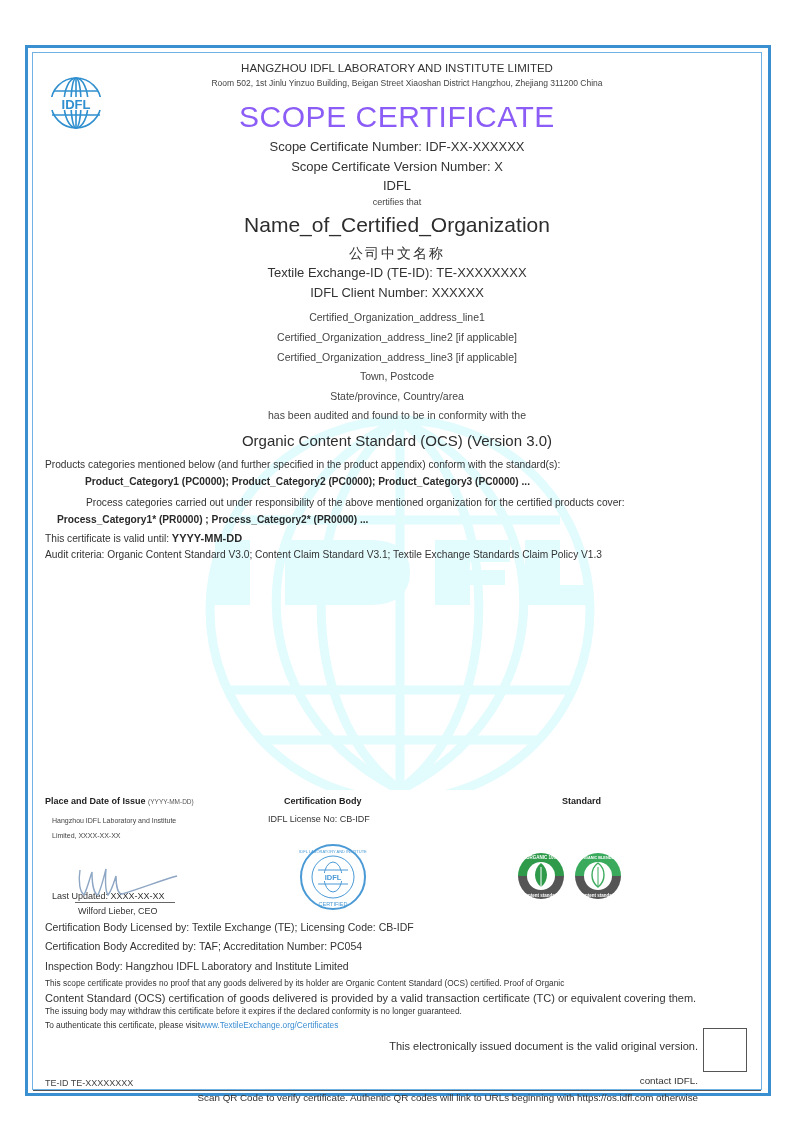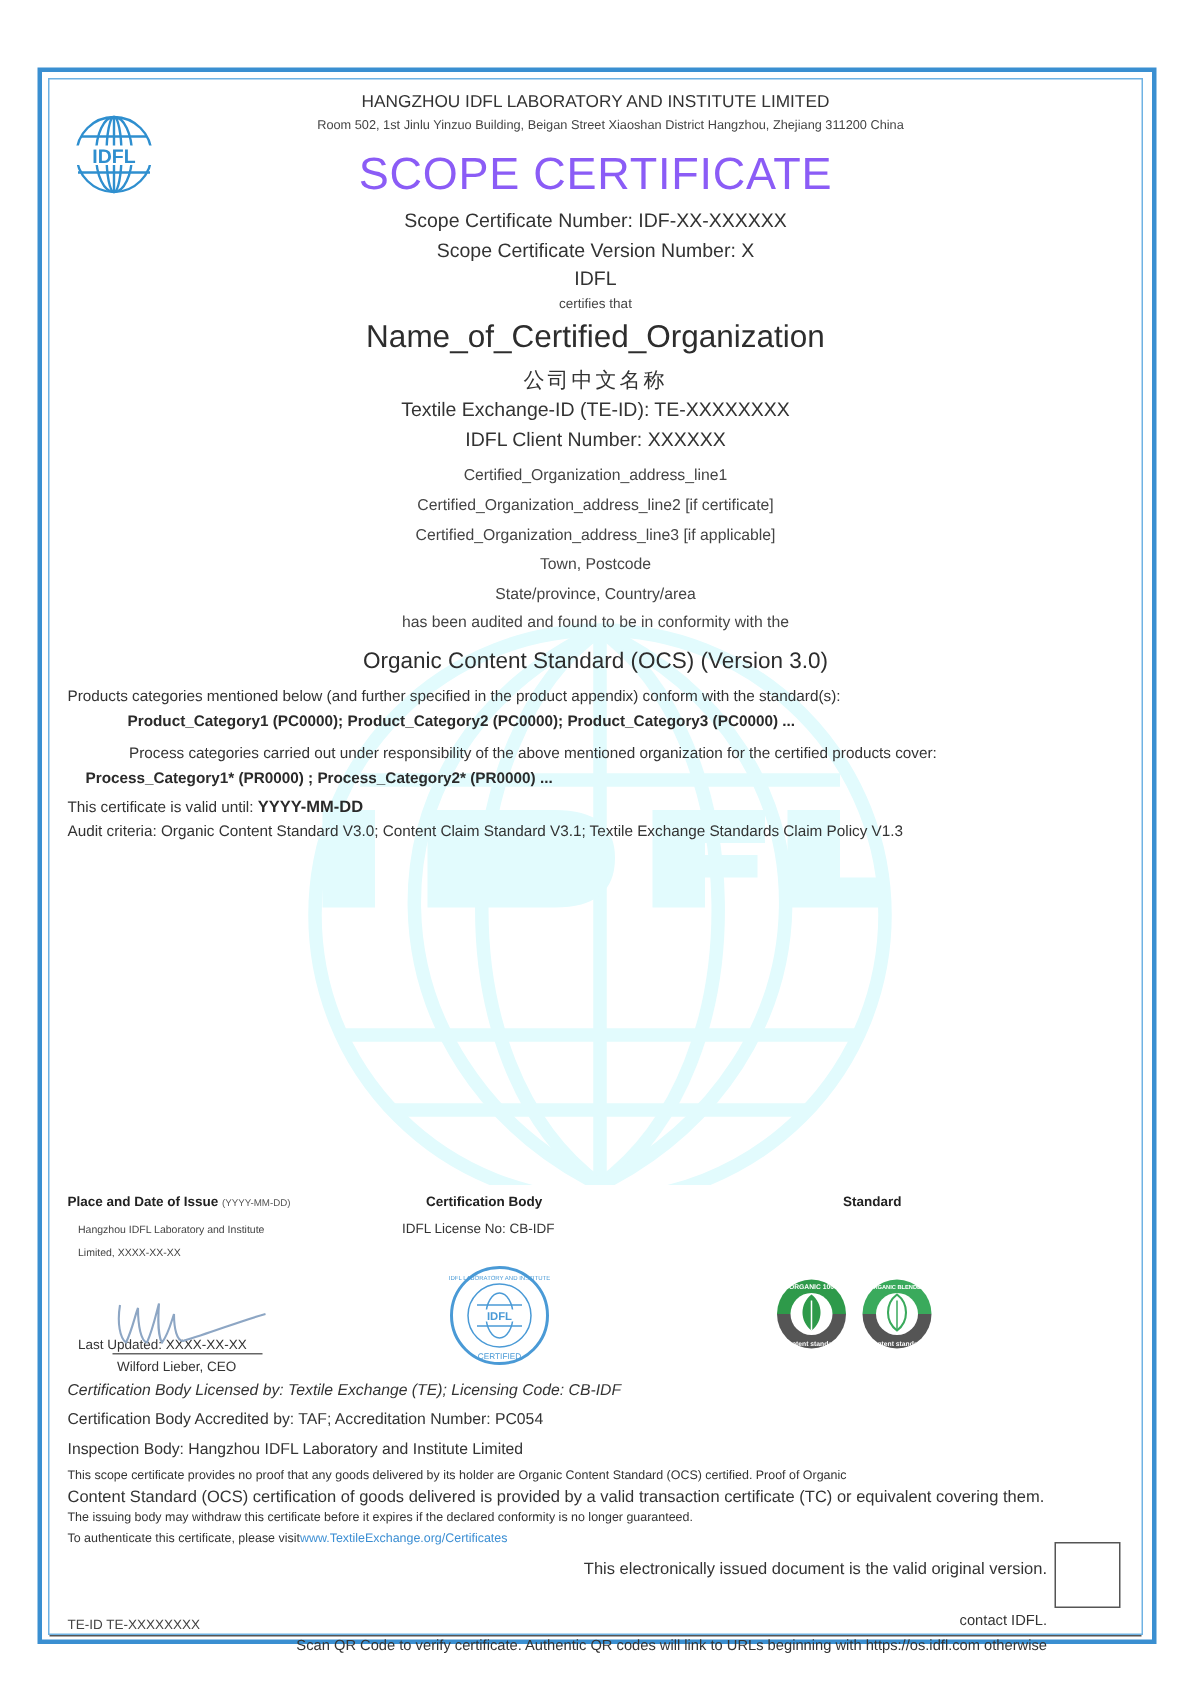--- a/index.html
+++ b/index.html
@@ -79,21 +79,21 @@
 <div class="abs center l14" style="top:159px;">Scope Certificate Version Number: X</div>
 <div class="abs center l14" style="top:178px;">IDFL</div>
 <div class="abs center l9" style="top:197px;">certifies that</div>
 
 <div class="abs center orgname" style="top:213px;">Name_of_Certified_Organization</div>
 <div class="abs center l14" style="top:245px; font-size:14px; letter-spacing:2px;">公司中文名称</div>
 <div class="abs center l14" style="top:265px;">Textile Exchange-ID (TE-ID): TE-XXXXXXXX</div>
 <div class="abs center l14" style="top:285px;">IDFL Client Number: XXXXXX</div>
 
 <div class="abs center l11" style="top:311px;">Certified_Organization_address_line1</div>
-<div class="abs center l11" style="top:331px;">Certified_Organization_address_line2 [if certificate]</div>
+<div class="abs center l11" style="top:331px;">Certified_Organization_address_line2 [if applicable]</div>
 <div class="abs center l11" style="top:351px;">Certified_Organization_address_line3 [if applicable]</div>
 <div class="abs center l11" style="top:370px;">Town, Postcode</div>
 <div class="abs center l11" style="top:390px;">State/province, Country/area</div>
 <div class="abs center l11" style="top:409px;">has been audited and found to be in conformity with the</div>
 <div class="abs center std" style="top:432px;">Organic Content Standard (OCS) (Version 3.0)</div>
 
 <div class="abs body-text" style="top:459px;">Products categories mentioned below (and further specified in the product appendix) conform with the standard(s):</div>
 <div class="abs body-text bold" style="top:476px; left:57px;padding-left:28px;">Product_Category1 (PC0000); Product_Category2 (PC0000); Product_Category3 (PC0000) ...</div>
 <div class="abs body-text" style="top:497px;margin-left:41px;">Process categories carried out under responsibility of the above mentioned organization for the certified products cover:</div>
 <div class="abs body-text bold" style="top:514px; left:57px;">Process_Category1* (PR0000) ; Process_Category2* (PR0000) ...</div>
@@ -143,21 +143,21 @@
 <svg class="abs" style="left:573px; top:851px; width:50px; height:50px;" viewBox="0 0 50 50">
   <path d="M2 25 A23 23 0 0 1 48 25 Z" fill="#3aaa5c"></path>
   <path d="M2 25 A23 23 0 0 0 48 25 Z" fill="#555555"></path>
   <circle cx="25" cy="25" r="14" fill="#ffffff"></circle>
   <path d="M25 12 C33 18 33 30 25 36 C17 30 17 18 25 12 Z" fill="none" stroke="#3aaa5c" stroke-width="1.4"></path>
   <path d="M25 16 L25 36" stroke="#3aaa5c" stroke-width="1"></path>
   <text x="25" y="8" text-anchor="middle" font-family="Liberation Sans, sans-serif" font-size="3.8" font-weight="bold" fill="#fff">ORGANIC BLENDED</text>
   <text x="25" y="46" text-anchor="middle" font-family="Liberation Sans, sans-serif" font-size="4.5" font-weight="bold" fill="#fff">content standard</text>
 </svg>
 
-<div class="abs" style="top:921px; left:45px; font-size:10.5px; color:#333;font-style:italic;">Certification Body Licensed by: Textile Exchange (TE); Licensing Code: CB-IDF</div>
+<div class="abs" style="top:921px; left:45px; font-size:10.5px; color:#333;">Certification Body Licensed by: Textile Exchange (TE); Licensing Code: CB-IDF</div>
 <div class="abs" style="top:940px; left:45px; font-size:10.5px; color:#333;">Certification Body Accredited by: TAF; Accreditation Number: PC054</div>
 <div class="abs" style="top:960px; left:45px; font-size:10.5px; color:#333;">Inspection Body: Hangzhou IDFL Laboratory and Institute Limited</div>
 
 <div class="abs" style="top:978px; left:45px; font-size:8.3px; color:#333;">This scope certificate provides no proof that any goods delivered by its holder are Organic Content Standard (OCS) certified. Proof of Organic</div>
 <div class="abs" style="top:992px; left:45px; font-size:11px; color:#333;">Content Standard (OCS) certification of goods delivered is provided by a valid transaction certificate (TC) or equivalent covering them.</div>
 <div class="abs" style="top:1006px; left:45px; font-size:8.3px; color:#333;">The issuing body may withdraw this certificate before it expires if the declared conformity is no longer guaranteed.</div>
 <div class="abs" style="top:1020px; left:45px; font-size:8.3px; color:#333;"><span>To authenticate this certificate, please visit</span><span class="link">www.TextileExchange.org/Certificates</span></div>
 
 <div class="abs" style="top:1040px; right:96px; font-size:11px; color:#333;">This electronically issued document is the valid original version.</div>
 <div class="abs" style="top:1092px; right:96px; font-size:9.8px; color:#333;">Scan QR Code to verify certificate. Authentic QR codes will link to URLs beginning with https://os.idfl.com otherwise</div>

